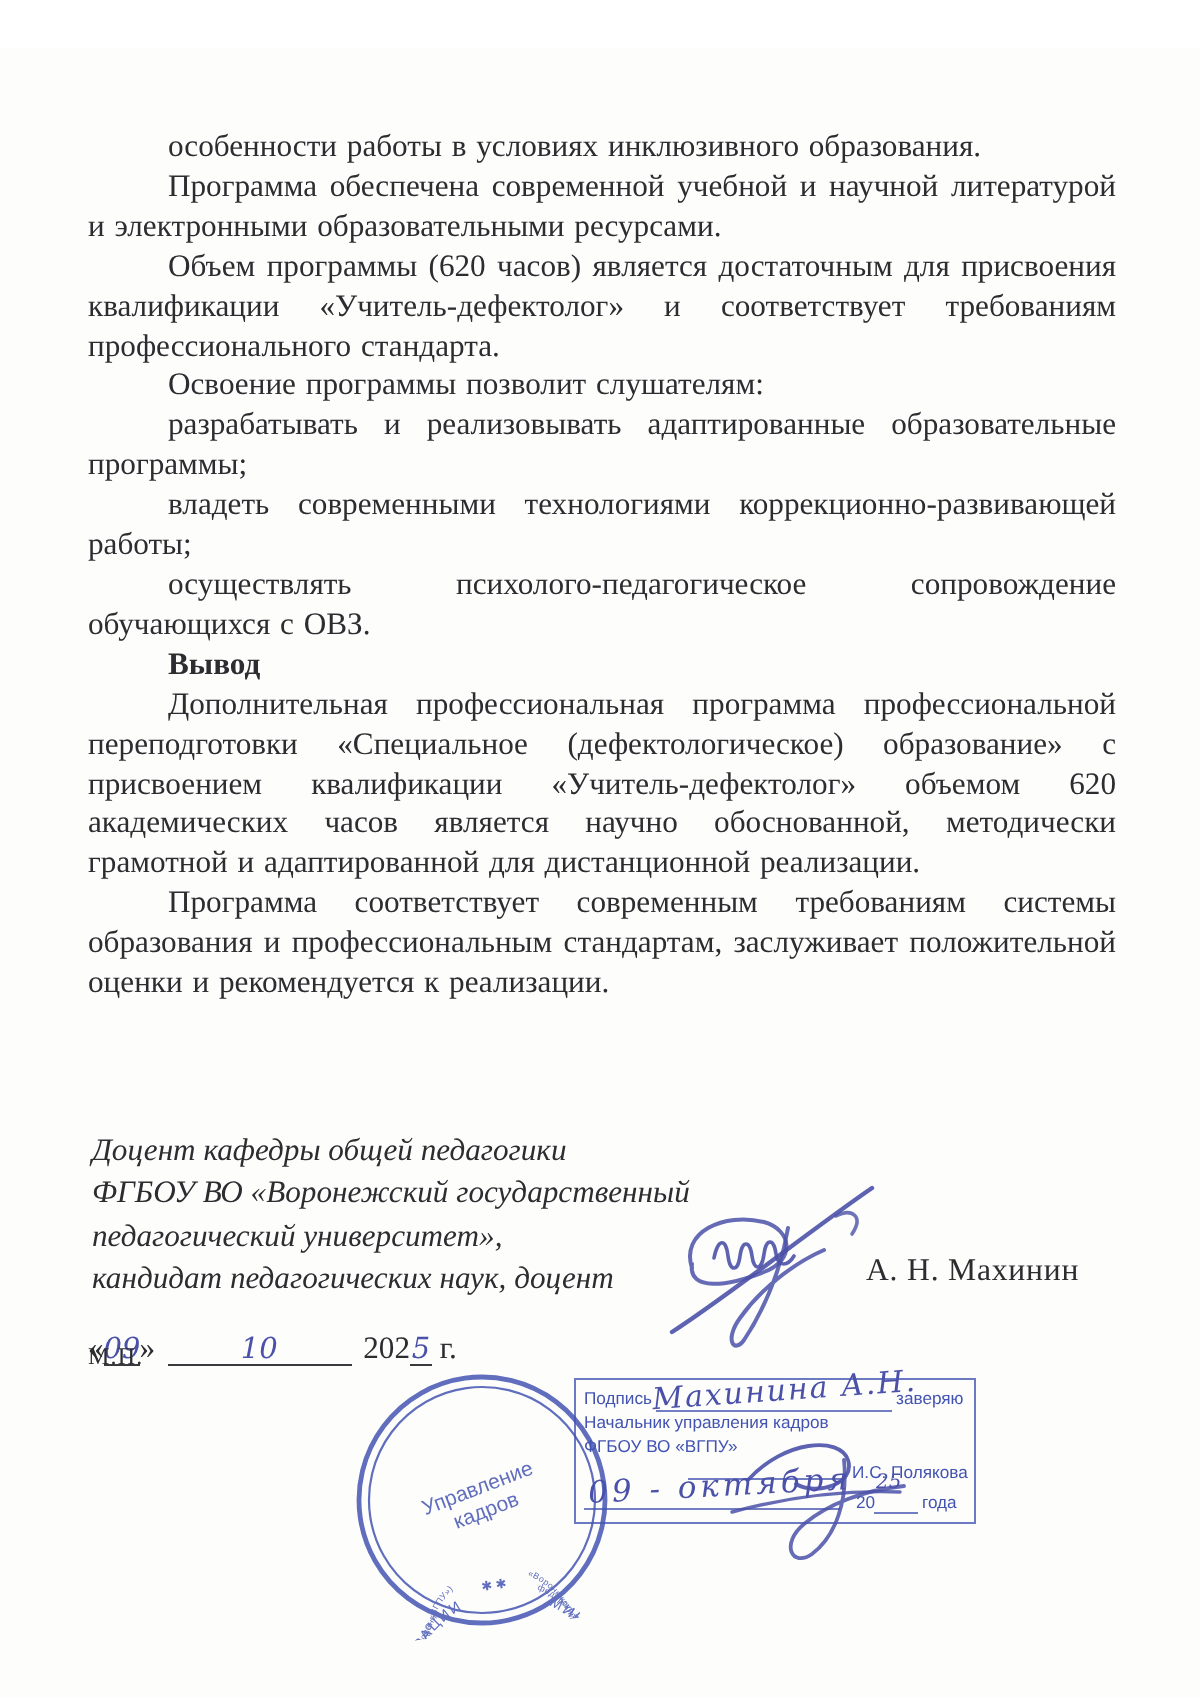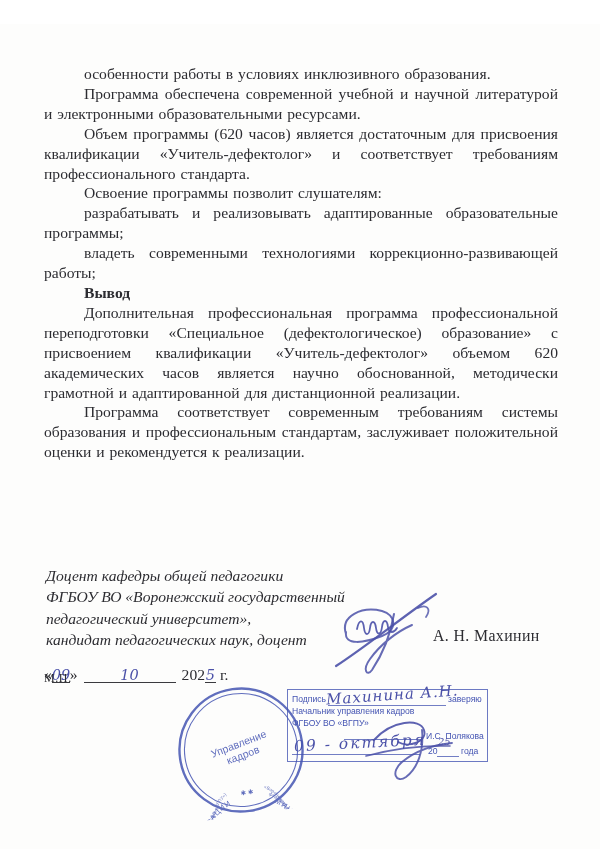--- a/index.html
+++ b/index.html
@@ -54,20 +54,21 @@
 
 <div class="page">
 
   <div class="body-text">
       <div class="para">особенности работы в условиях инклюзивного образования.</div>
       <div class="para">Программа обеспечена современной учебной и научной литературой и электронными образовательными ресурсами.</div>
       <div class="para">Объем программы (620 часов) является достаточным для присвоения квалификации «Учитель-дефектолог» и соответствует требованиям профессионального стандарта.</div>
       <div class="para">Освоение программы позволит слушателям:</div>
       <div class="para">разрабатывать и реализовывать адаптированные образовательные программы;</div>
       <div class="para">владеть современными технологиями коррекционно-развивающей работы;</div>
+      <div class="para">осуществлять психолого-педагогическое сопровождение обучающихся с ОВЗ.</div>
       <div class="para bold">Вывод</div>
       <div class="para">Дополнительная профессиональная программа профессиональной переподготовки «Специальное (дефектологическое) образование» с присвоением квалификации «Учитель-дефектолог» объемом 620 академических часов является научно обоснованной, методически грамотной и адаптированной для дистанционной реализации.</div>
       <div class="para">Программа соответствует современным требованиям системы образования и профессиональным стандартам, заслуживает положительной оценки и рекомендуется к реализации.</div>
     </div>
 
   <div class="signoff">
     <div>Доцент кафедры общей педагогики</div>
     <div>ФГБОУ ВО «Воронежский государственный</div>
     <div>педагогический университет»,</div>
     <div>кандидат педагогических наук, доцент</div>

